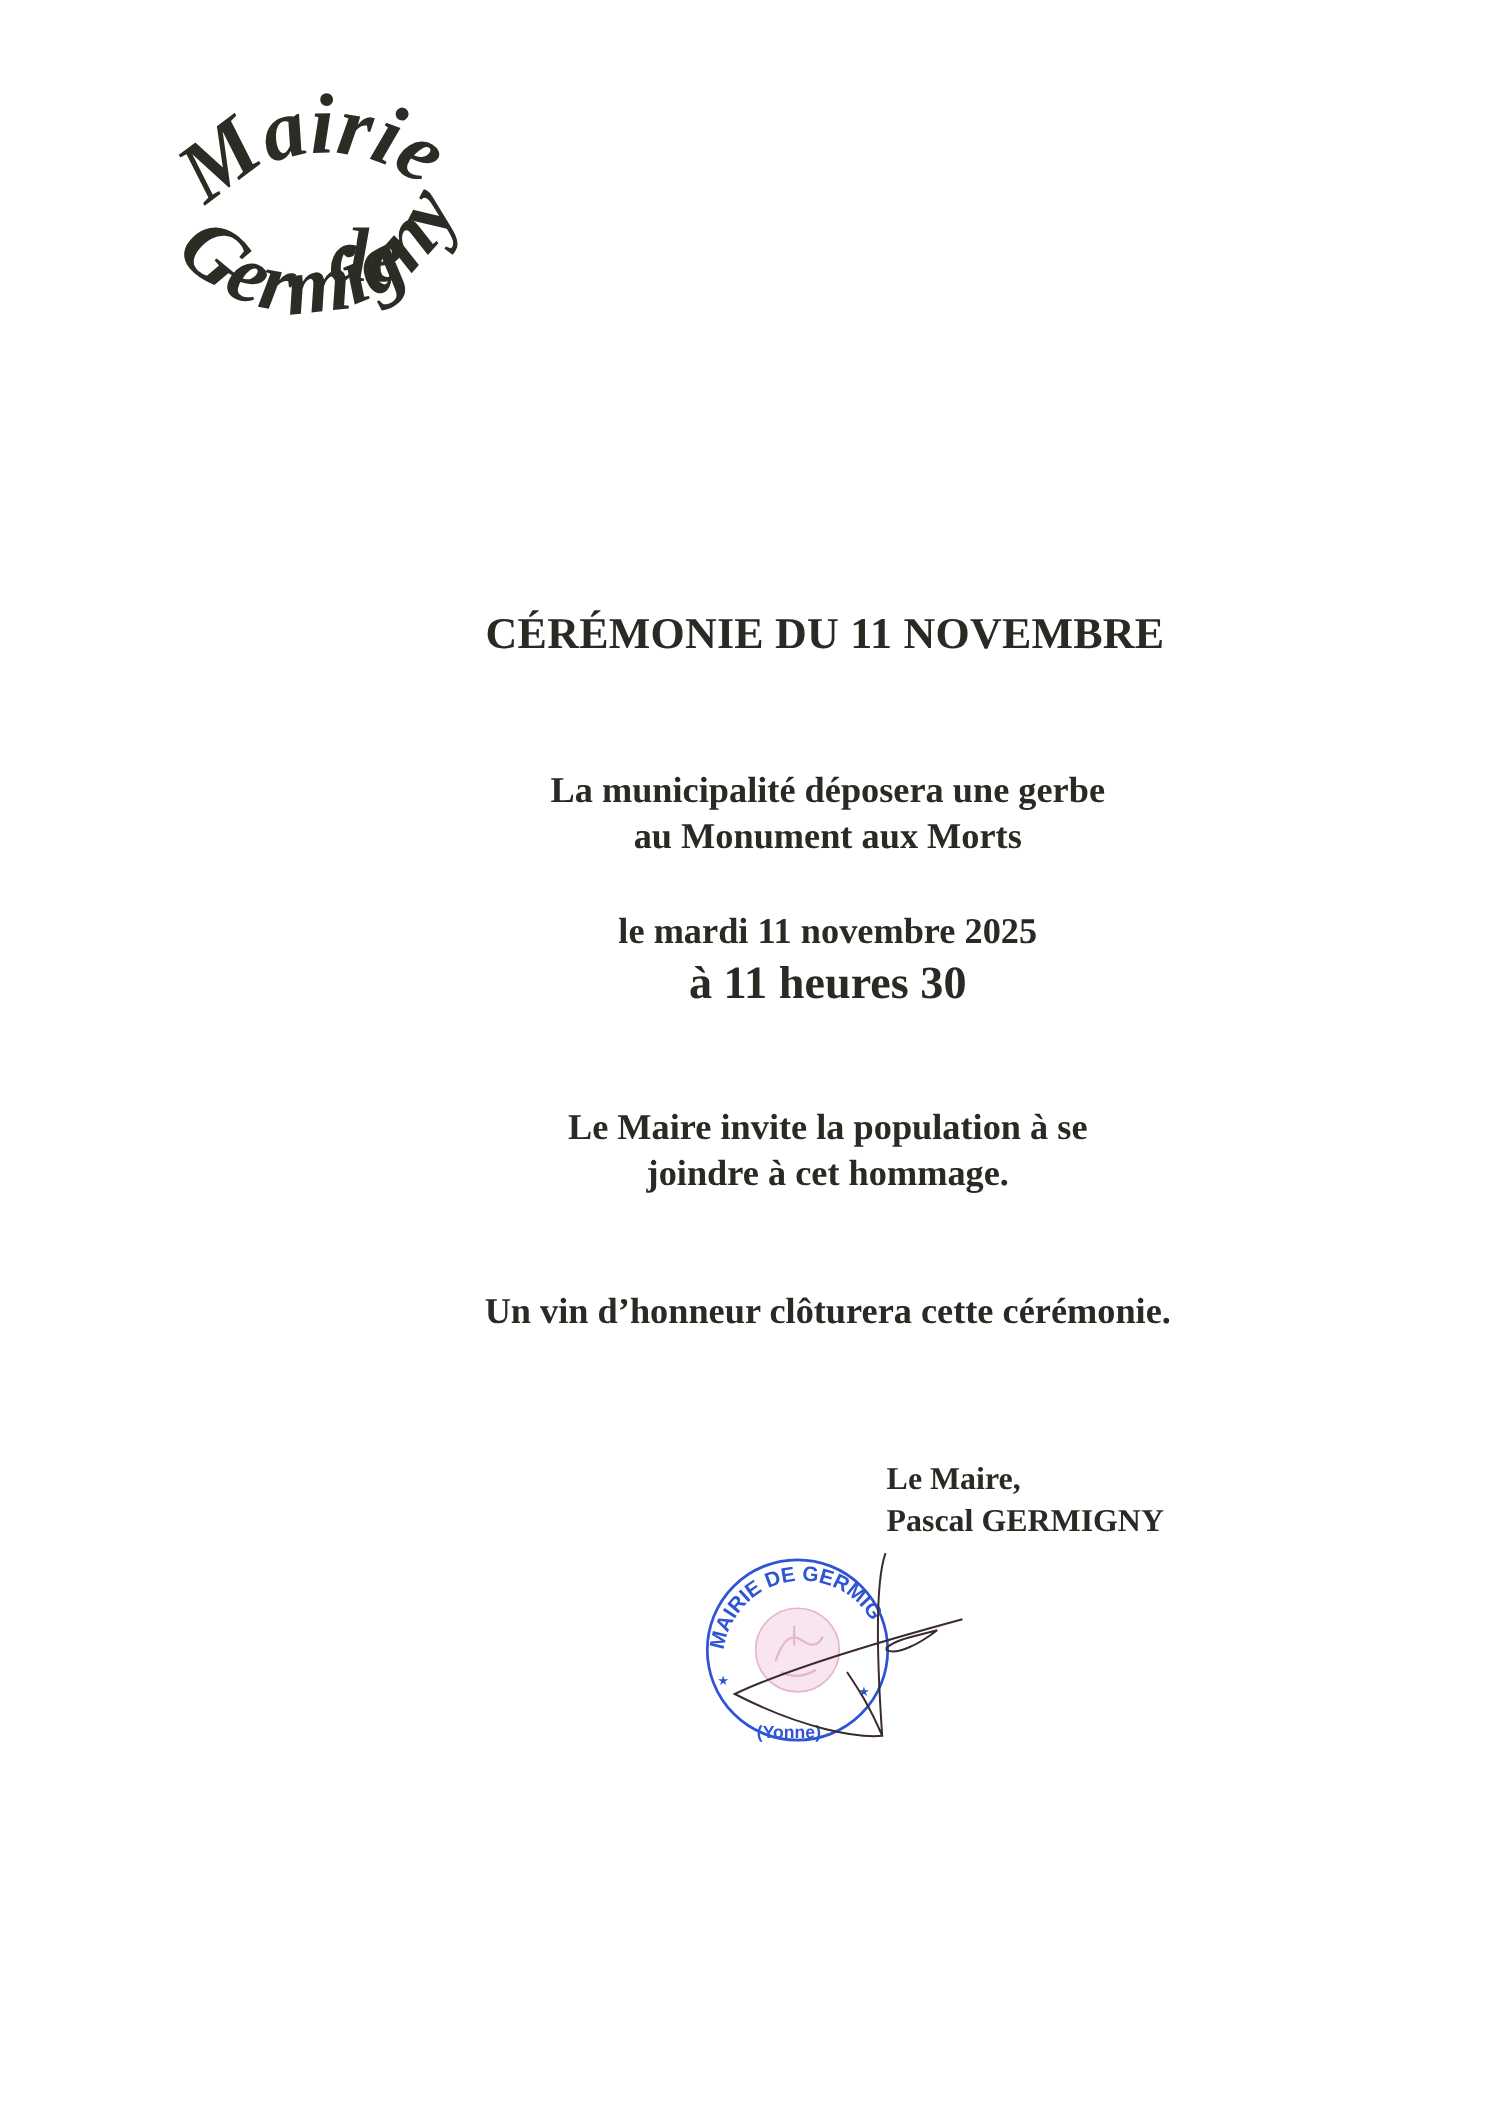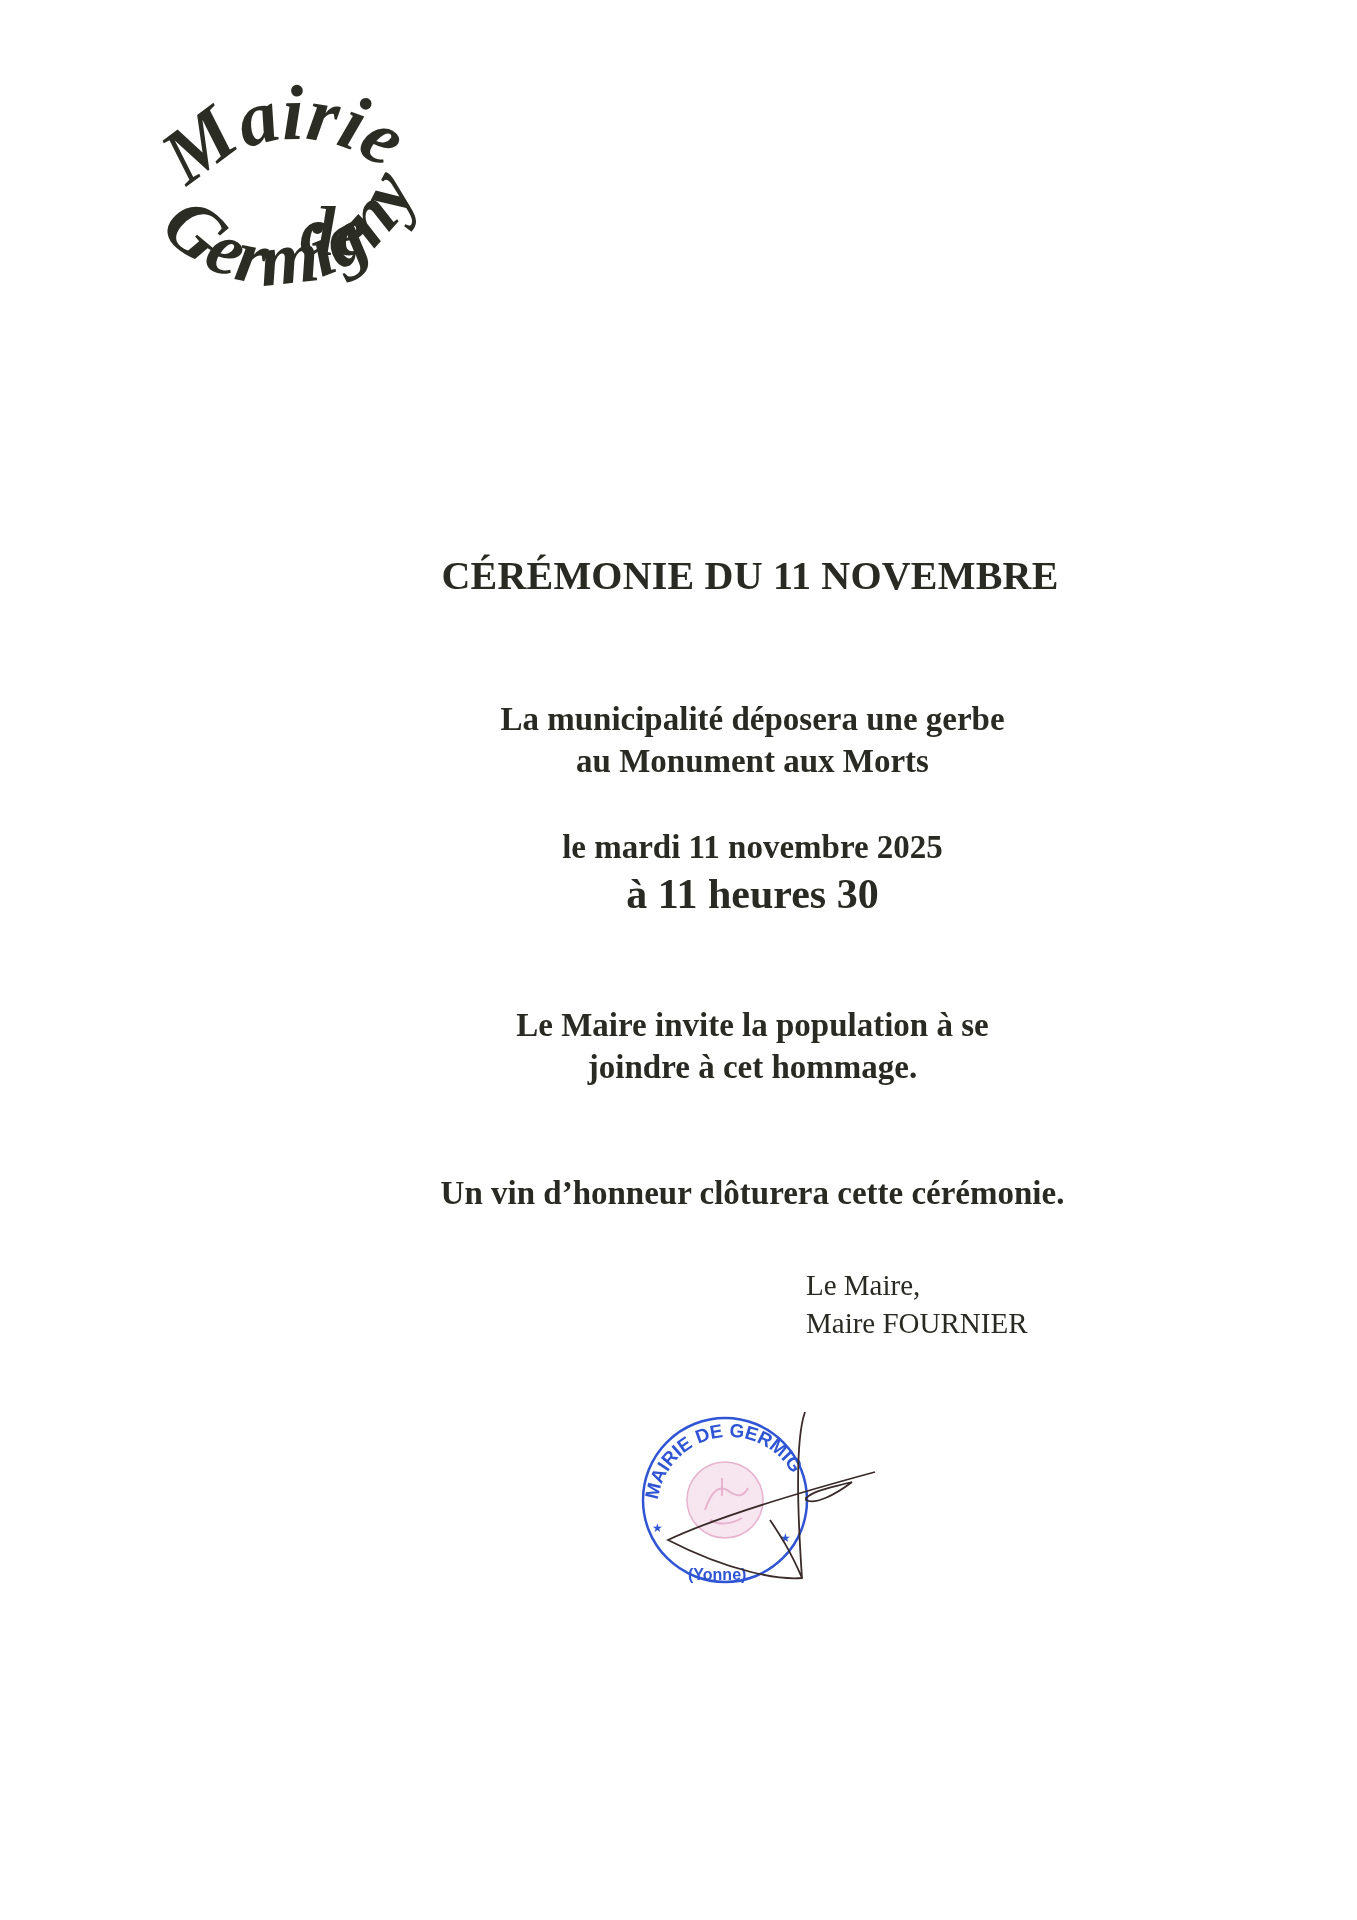--- a/index.html
+++ b/index.html
@@ -51,22 +51,22 @@
     }
     .block p { margin: 0; }
     .b1 { top: 698px; }
     .b2 { top: 826px; }
     .b2 .big { font-size: 42px; line-height: 52px; }
     .b3 { top: 1004px; }
     .b4 { top: 1172px; }
     .sig-text {
       position: absolute;
       left: 806px;
-      top: 1266px;
-      font-weight: normal;
+      top: 1326px;
+      font-weight: bold;
       font-size: 29px;
       line-height: 38px;
       color: #2a2a24;
     }
     .sig-text p { margin: 0; }
     .stamp {
       position: absolute;
       left: 630px;
       top: 1400px;
       width: 260px;
@@ -108,21 +108,21 @@
   <p>Le Maire invite la population à se</p>
   <p>joindre à cet hommage.</p>
 </div>
 
 <div class="block b4">
   <p>Un vin d’honneur clôturera cette cérémonie.</p>
 </div>
 
 <div class="sig-text">
   <p>Le Maire,</p>
-  <p>Maire FOURNIER</p>
+  <p>Pascal GERMIGNY</p>
 </div>
 
 <div class="stamp">
   <svg width="260" height="200" viewBox="0 0 260 200">
     <defs>
       <path id="stampTop" d="M 28 100 A 72 72 0 0 1 160 70"></path>
       <path id="stampBottom" d="M 40 150 A 72 72 0 0 0 120 175"></path>
     </defs>
 
     <circle cx="95" cy="100" r="82" fill="none" stroke="#2f55d4" stroke-width="2.5"></circle>

